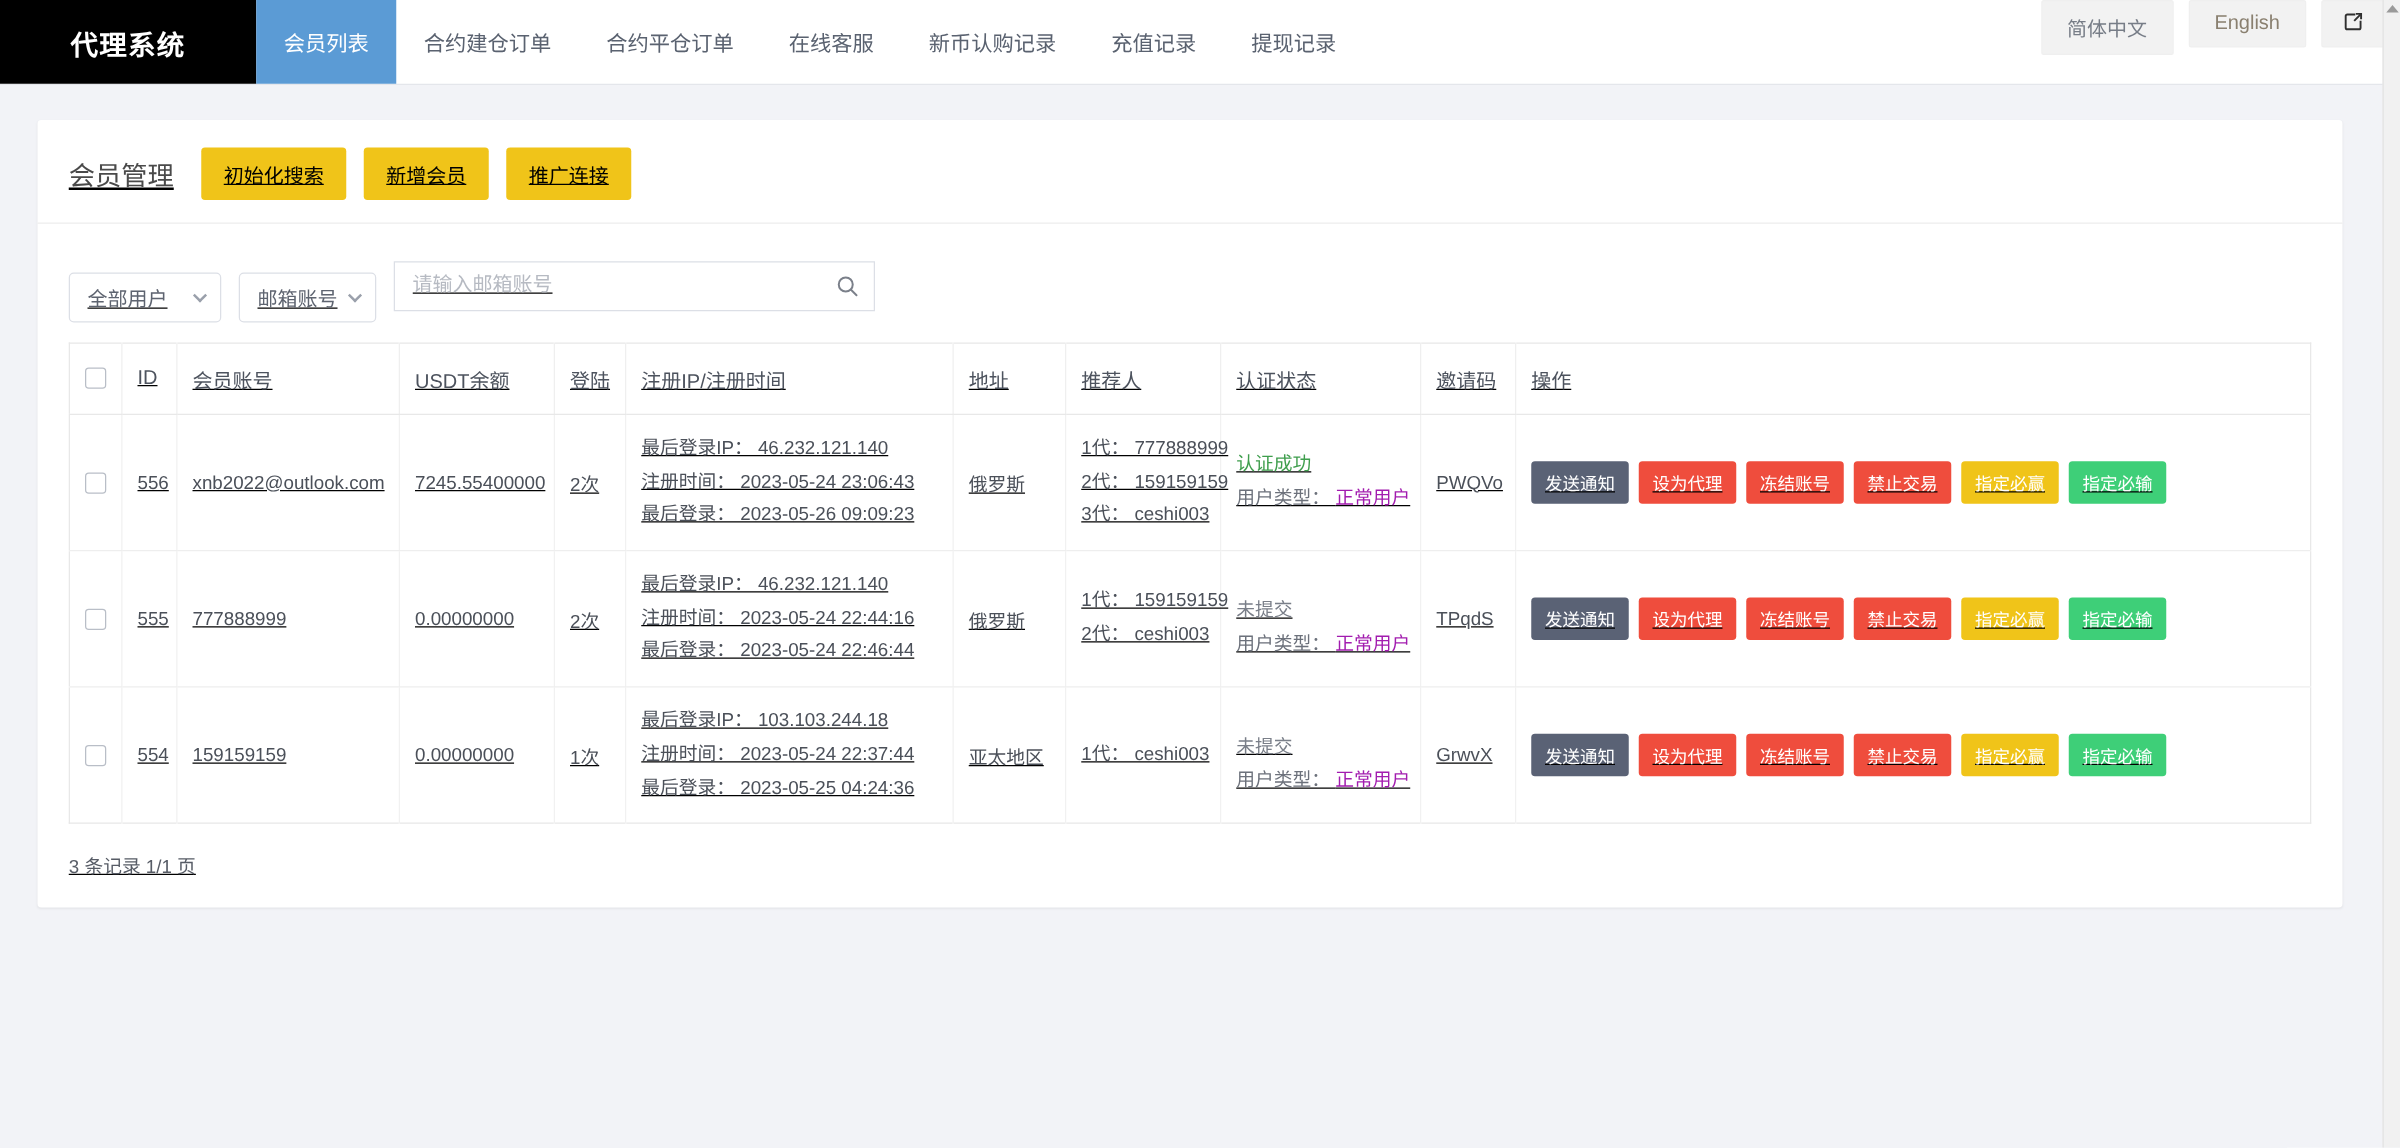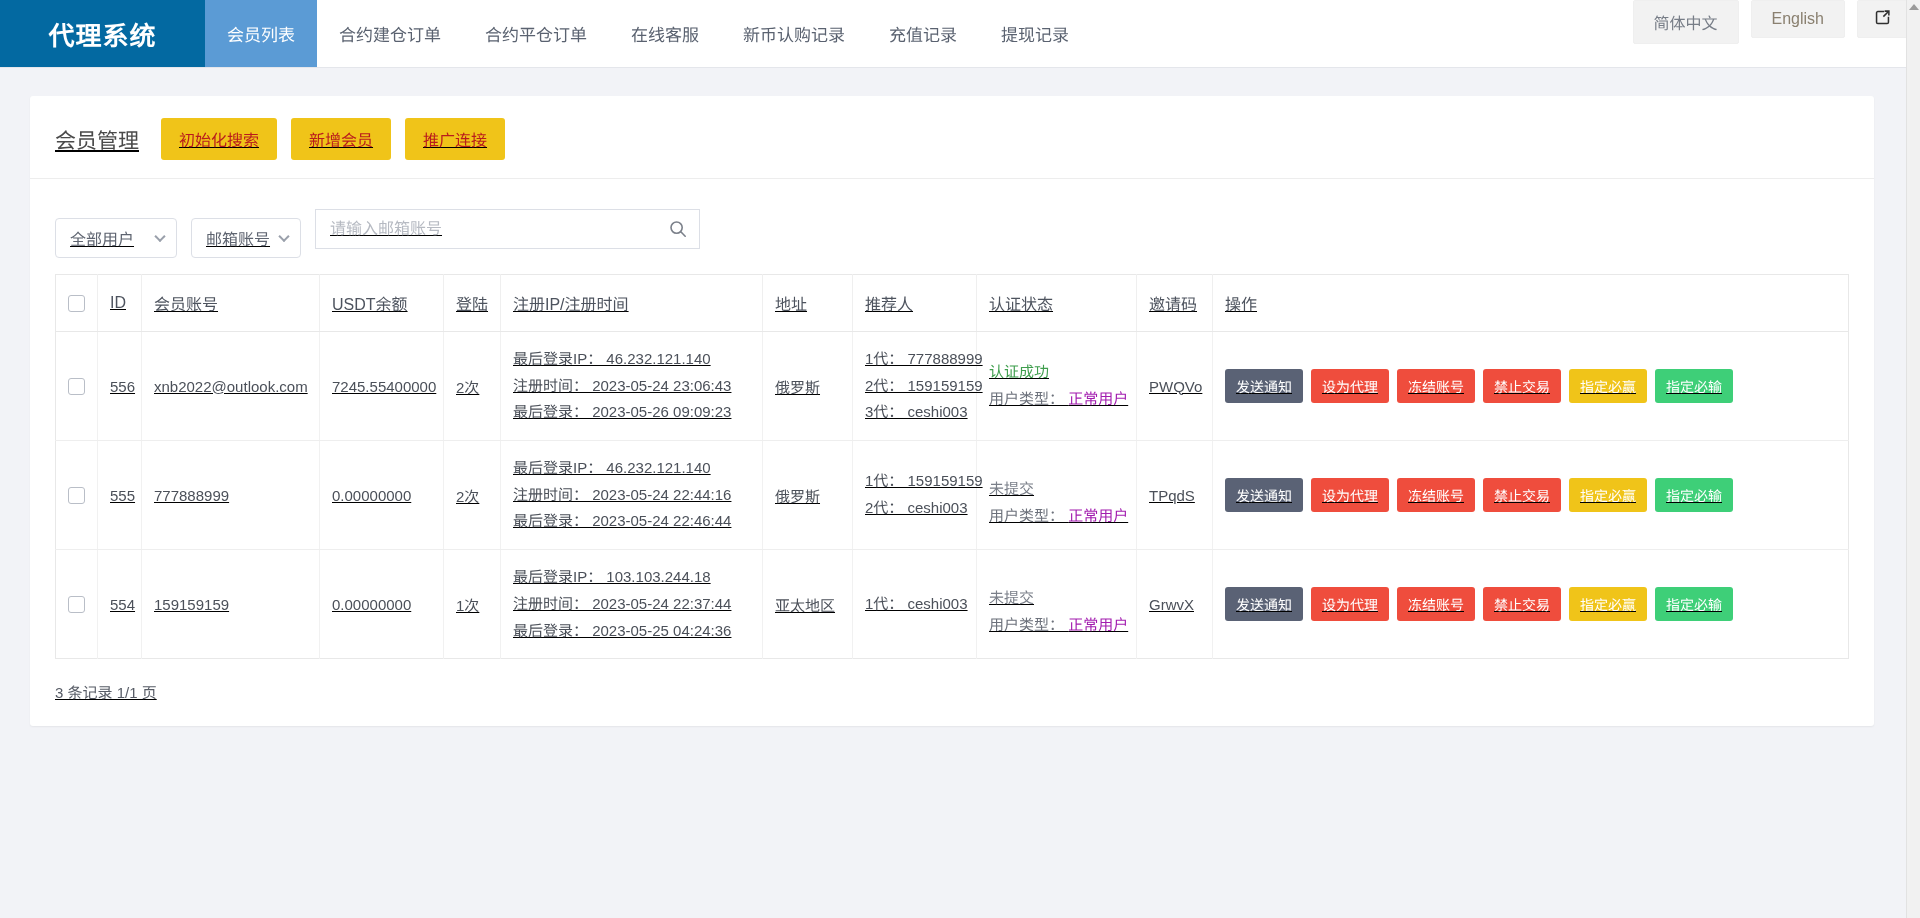--- a/index.html
+++ b/index.html
@@ -16,23 +16,23 @@
   .navbar {
     height: 68px;
     background: #ffffff;
     display: flex;
     align-items: stretch;
     border-bottom: 1px solid #e4e6eb;
     position: relative;
   }
   .nav-brand {
     width: 205px;
-    background: #0369a1;
+    background: #000000;
     color: #ffffff;
-    font-size: 26px;
+    font-size: 22px;
     font-weight: bold;
     display: flex;
     align-items: center;
     justify-content: center;
     letter-spacing: 1px;
     flex: 0 0 205px;
   }
   .nav-links {
     display: flex;
     align-items: stretch;
@@ -117,21 +117,21 @@
     padding: 22px 25px 18px 25px;
     border-bottom: 1px solid #ededed;
   }
   .card-title {
     font-size: 21px;
     color: #4a4a4a;
     margin-right: 8px;
   }
   .btn-yellow {
     background: #f0c419;
-    color: #b91c1c;
+    color: #000000;
     border: none;
     border-radius: 3px;
     padding: 9px 18px;
     font-size: 16px;
     cursor: pointer;
     font-family: "Liberation Sans", "DejaVu Sans", sans-serif;
   }
 
   
   .filter-row {

